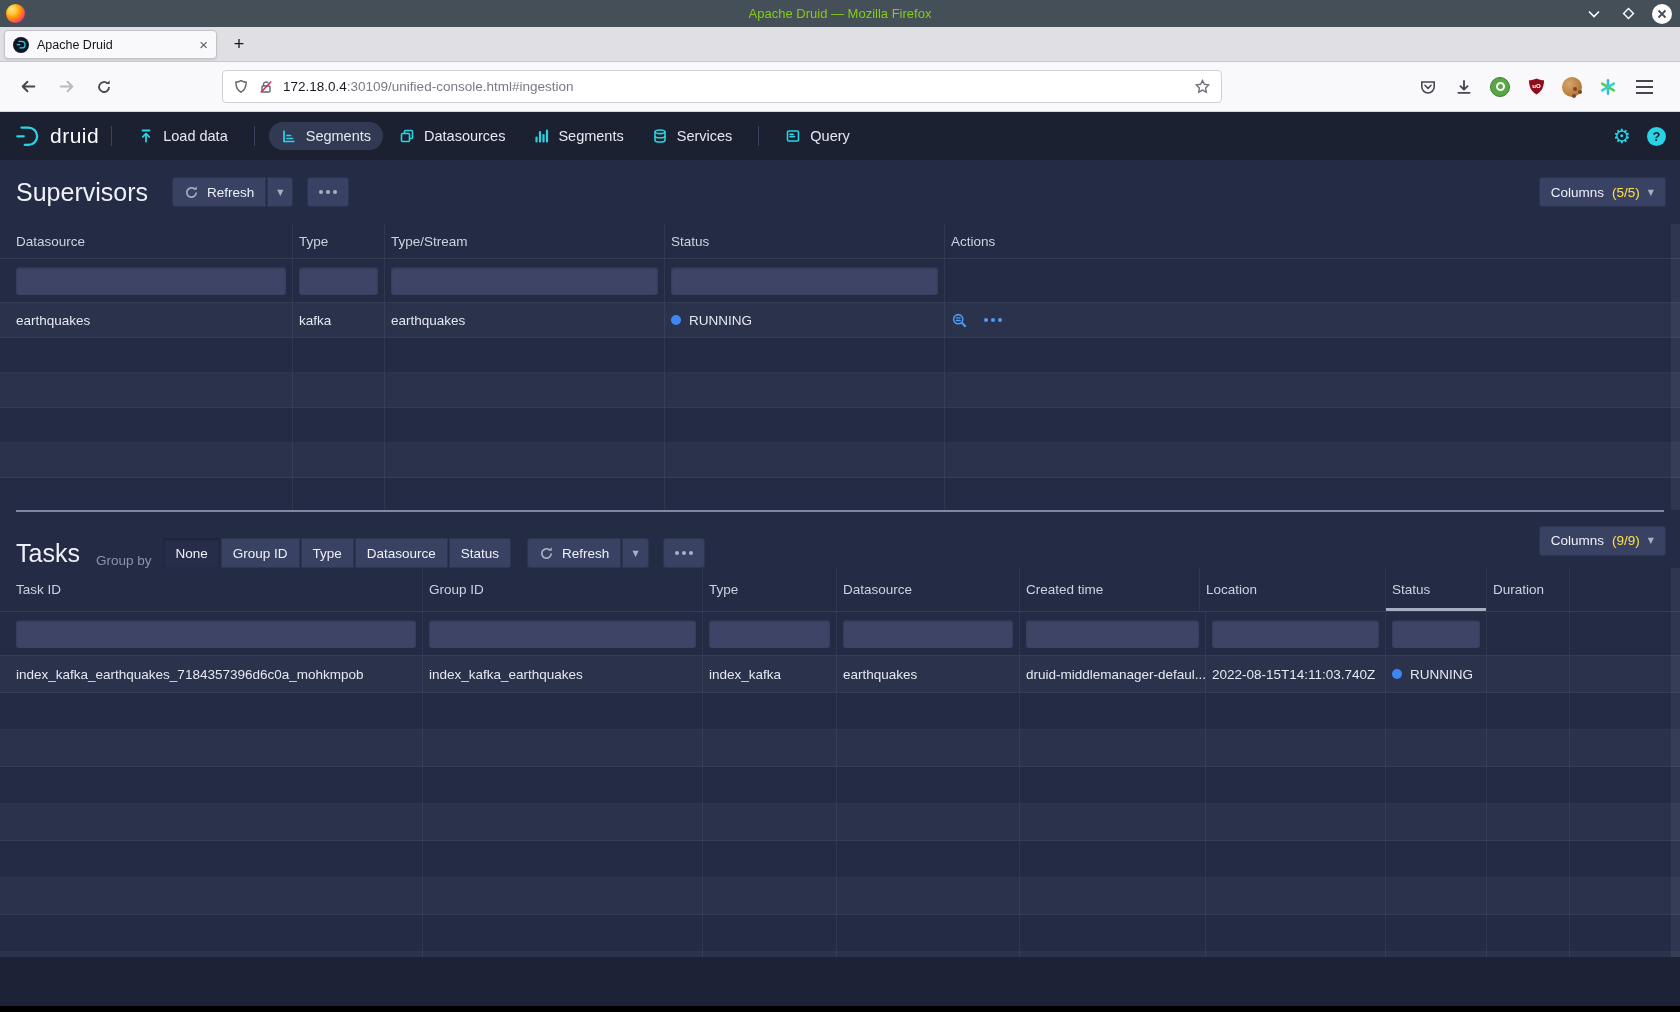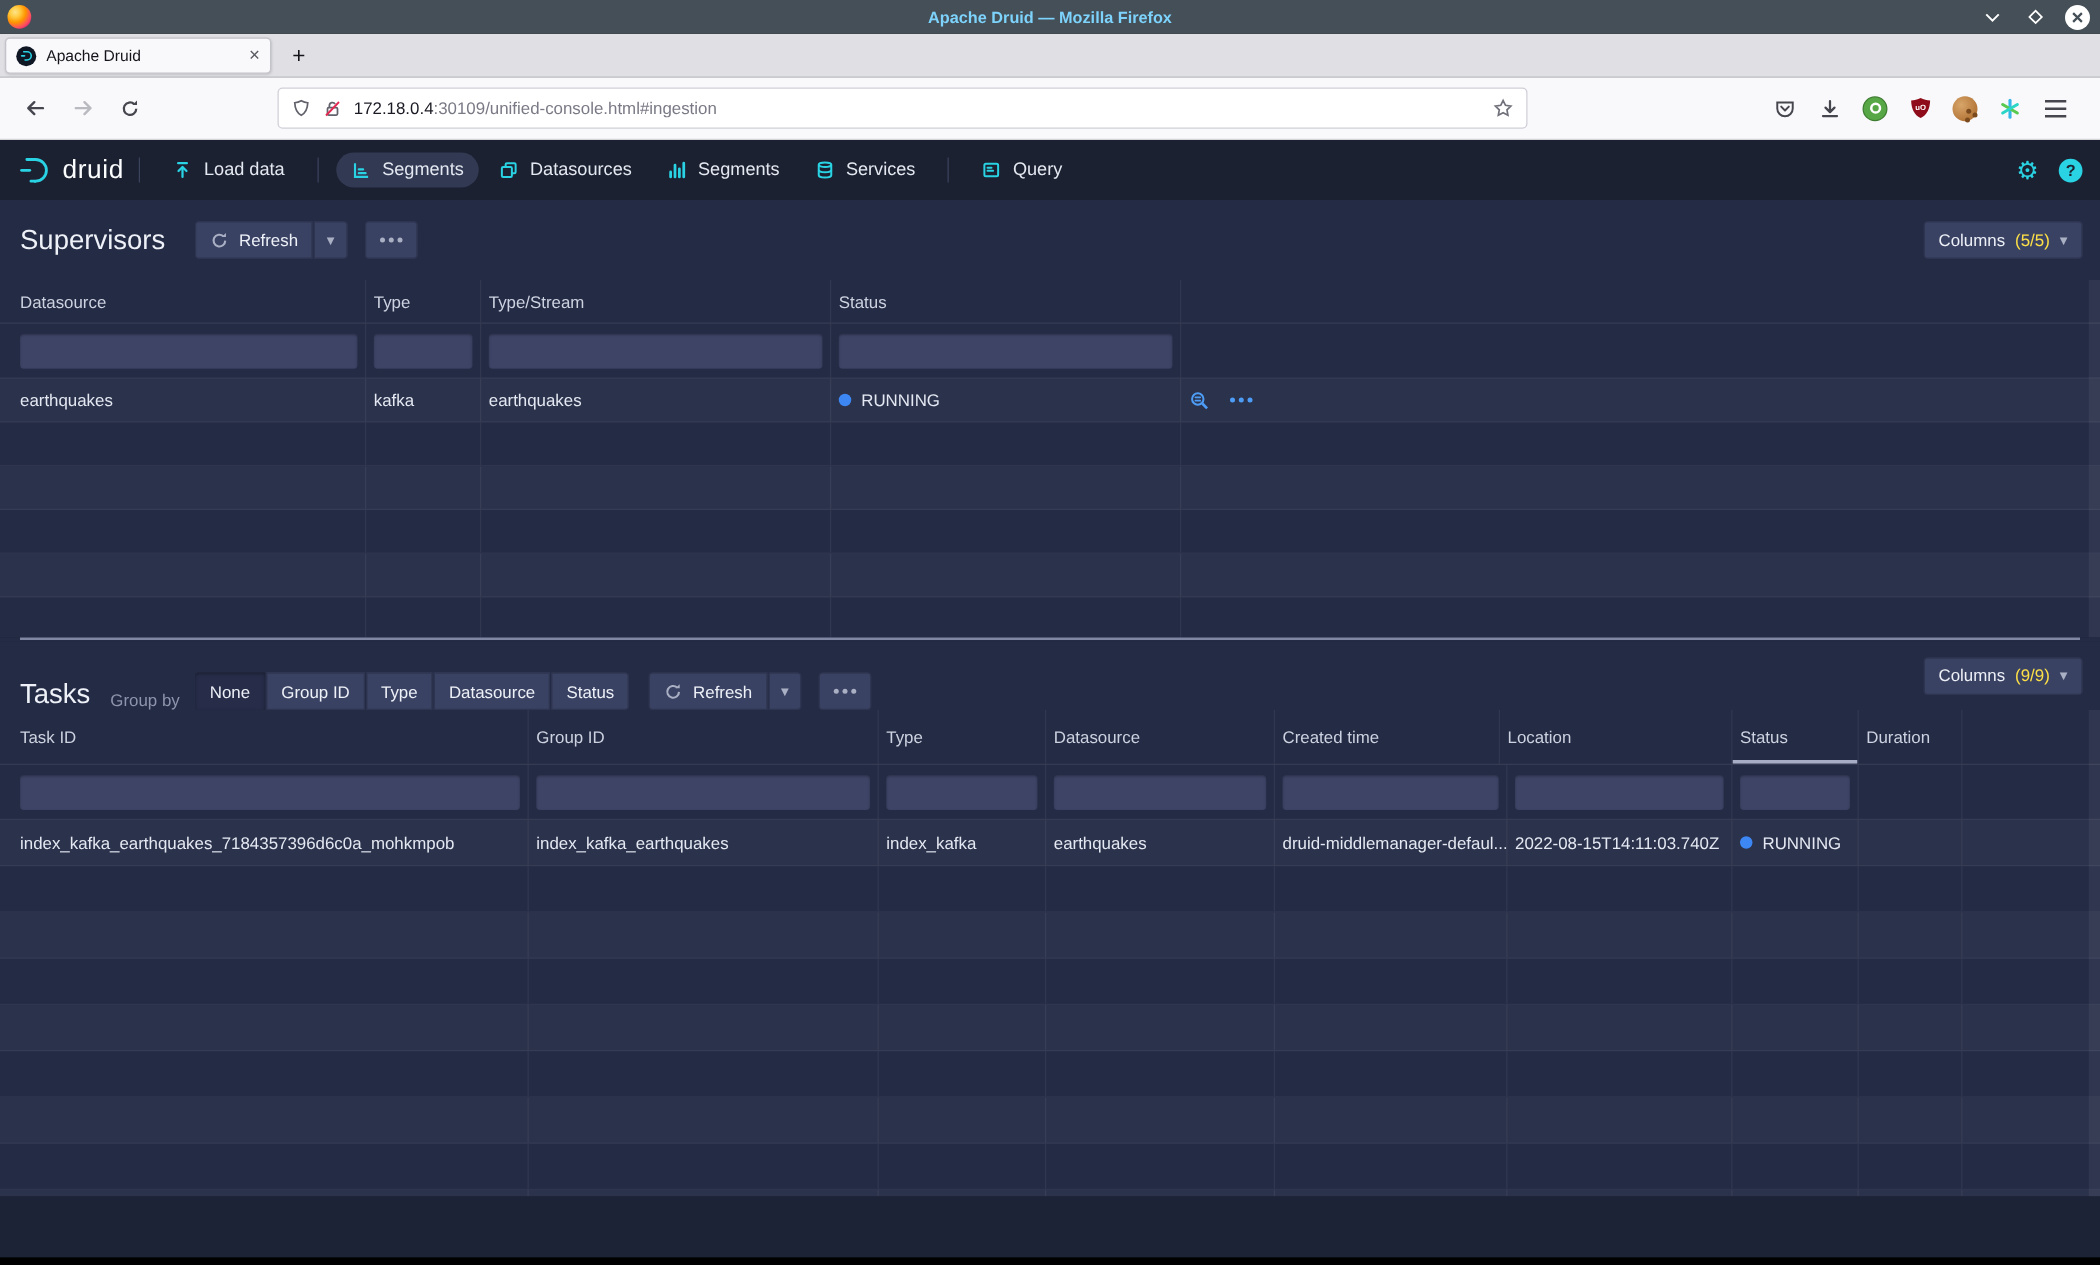--- a/index.html
+++ b/index.html
@@ -15,21 +15,21 @@
   .titlebar {
     height: 27px; background: #454f57; display: flex; align-items: center;
     position: relative; flex: none; padding: 0 6px;
   }
   .ff-logo {
     width: 19px; height: 19px; border-radius: 50%;
     background: radial-gradient(circle at 32% 30%, #ffe48a 0%, #ffcb41 22%, #ff9500 45%, #ff4f5e 68%, #b5007f 95%);
   }
   .titlebar-title {
     position: absolute; left: 0; right: 0; text-align: center;
-    color: #7dd3fc; font-size: 13px; font-weight: bold;
+    color: #84cc16; font-size: 13px;
   }
   .win-controls { margin-left: auto; display: flex; align-items: center; gap: 14px; z-index: 2; padding-right: 2px; }
   .win-btn { width: 20px; height: 20px; display: flex; align-items: center; justify-content: center; color: #fff; }
   .win-close { background: #fff; border-radius: 50%; }
 
   
   .tabbar {
     height: 35px; background: #dfdfe4; display: flex; align-items: flex-end;
     padding: 0 4px; flex: none; border-bottom: 1px solid #c8c8ce;
   }
@@ -101,21 +101,21 @@
     font-weight: bold; font-size: 13px; display: flex; align-items: center; justify-content: center;
   }
 
   
   .pane { background: #242b45; overflow: hidden; position: relative; flex: none; }
   .pane-sup { height: 350px; }
   .pane-tasks { height: 444px; }
   .pane-head { display: flex; align-items: center; padding-left: 16px; position: relative; }
   .pane-sup .pane-head { height: 64px; }
   .pane-tasks .pane-head { height: 55px; align-items: flex-end; }
-  .pane-title { font-size: 22px; font-weight: 500; color: #eef1f7; }
+  .pane-title { font-size: 25px; font-weight: 500; color: #eef1f7; }
 
   .btn {
     display: inline-flex; align-items: center; gap: 8px; height: 30px;
     padding: 0 12px; background: #3a4263; border: none; border-radius: 3px;
     color: #edf0f7; font-size: 13.5px; font-family: inherit; cursor: pointer;
     box-shadow: inset 0 0 0 1px rgba(10,14,25,.25);
   }
   .btn .caret { font-size: 8px; color: #a9b0c4; font-family: "DejaVu Sans", sans-serif; }
   .btn.seg-caret { padding: 0 10px; }
   .btn.active { background: #272d49; box-shadow: inset 0 1px 3px rgba(0,0,0,.35); }
@@ -400,20 +400,21 @@
           <span class="dim">(5/5)</span>
           <span class="caret">▼</span>
         </button>
       </div>
       <div class="tablewrap">
         <div class="tr thead">
           <div class="th sup-c1 first">Datasource</div>
           <div class="th sup-c2">Type</div>
           <div class="th sup-c3">Type/Stream</div>
           <div class="th sup-c4">Status</div>
+          <div class="th fill">Actions</div>
         </div>
         <div class="tr tfilter">
           <div class="td sup-c1 first filter-cell">
               <input class="filter-input" style="">
             </div>
           <div class="td sup-c2 filter-cell">
               <input class="filter-input" style="">
             </div>
           <div class="td sup-c3 filter-cell">
               <input class="filter-input" style="">

